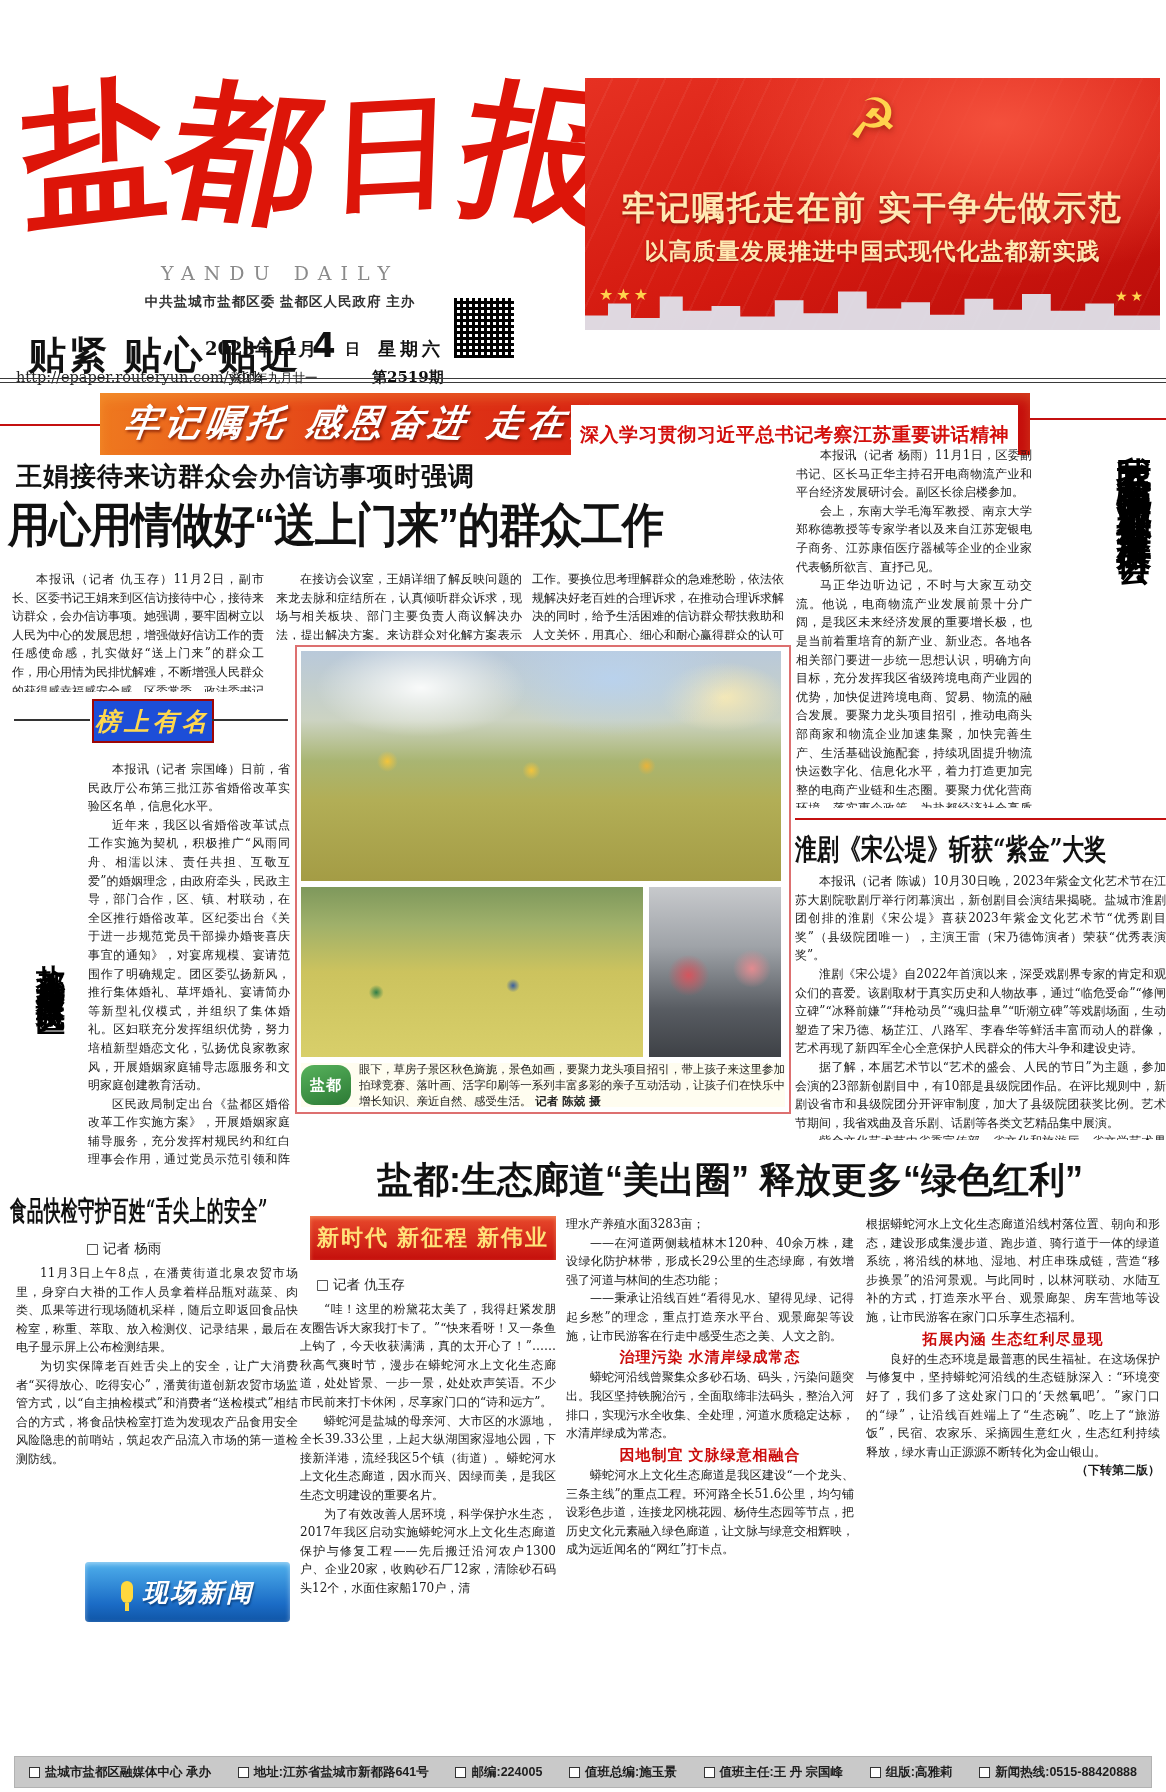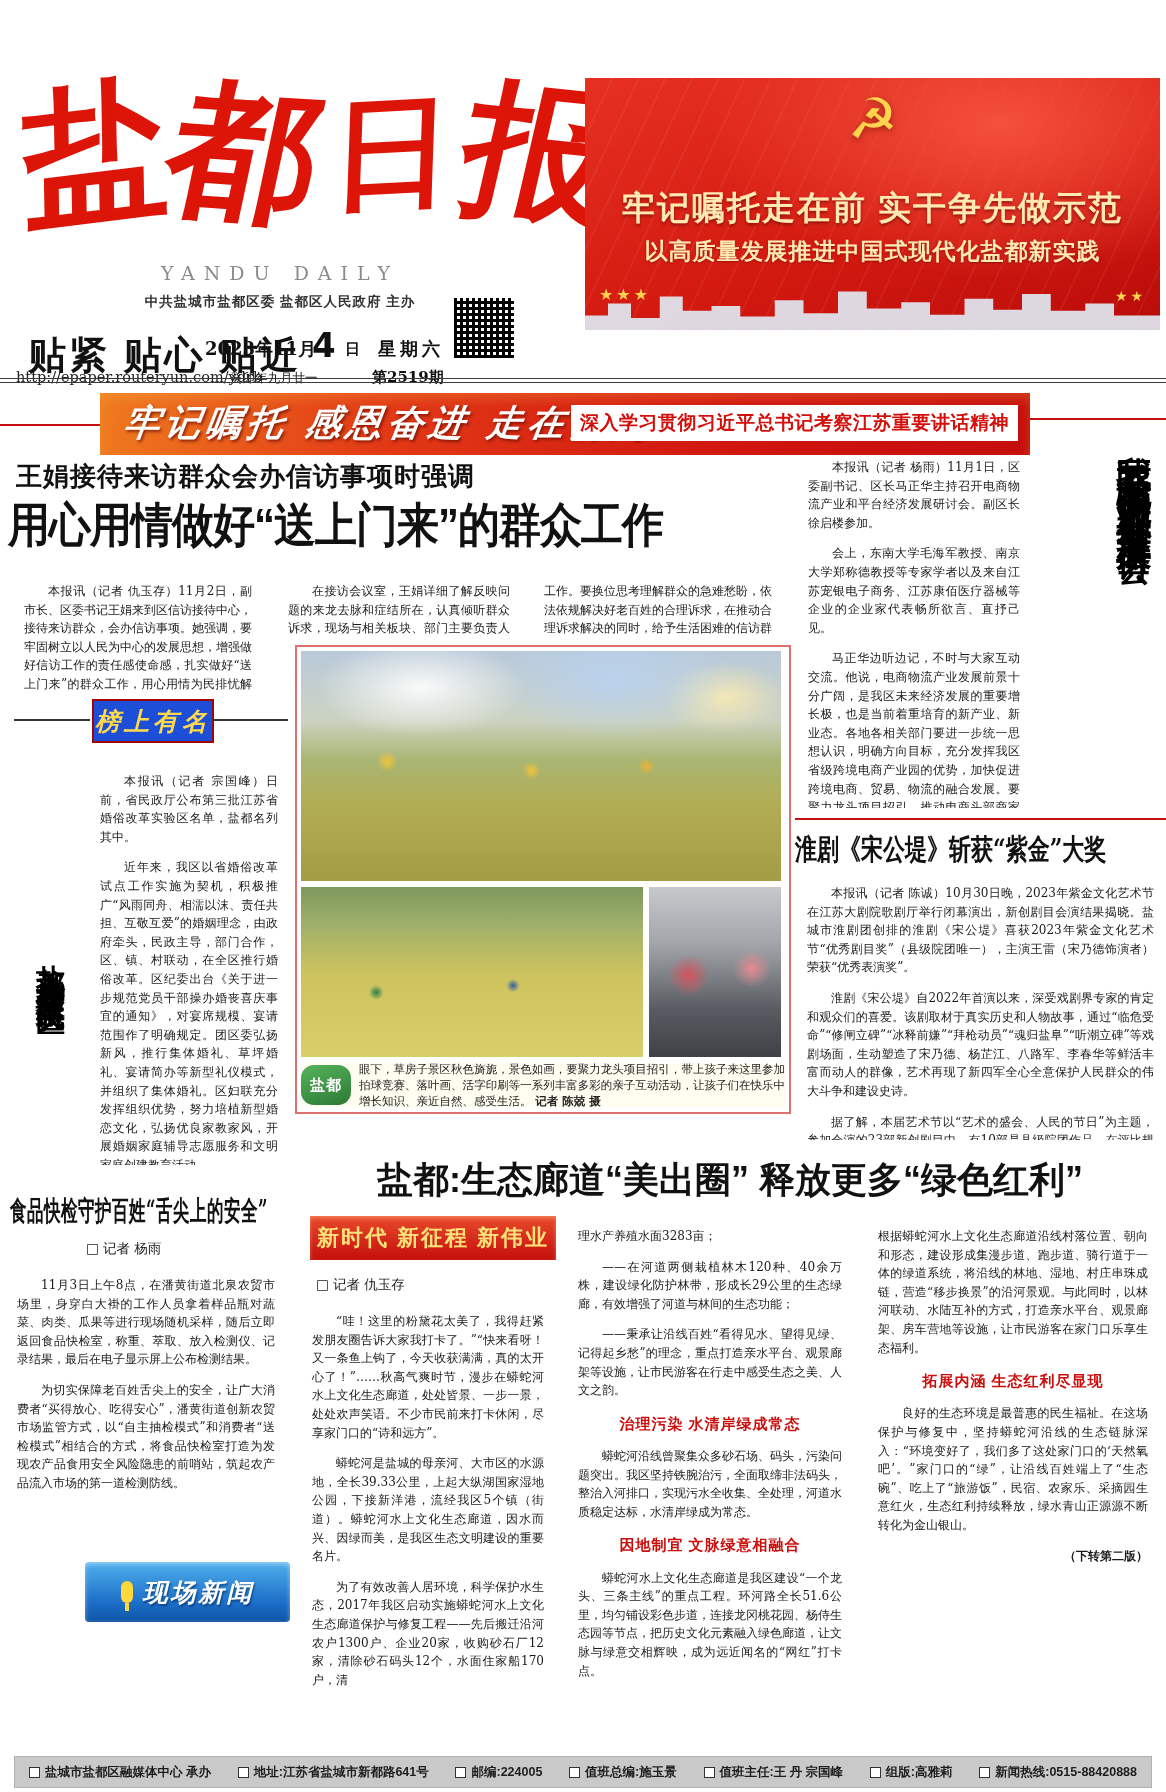--- a/index.html
+++ b/index.html
@@ -1,21 +1,21 @@
 <!DOCTYPE html>
 <html><head>
 <meta charset="utf-8">
 <style>
   html,body{margin:0;padding:0;background:#e8e8e8;}
   .page{position:relative;width:1166px;height:1792px;background:#fff;margin:0 auto;
         font-family:"Liberation Sans","DejaVu Sans",sans-serif;overflow:hidden;color:#111;}
   .abs{position:absolute;}
   .txt{font-size:12px;line-height:1.55;text-align:justify;color:#1a1a1a;overflow:hidden;
        font-family:"DejaVu Serif","Liberation Serif",serif;}
-  .txt p{margin:12px;text-indent:2em;}
+  .txt p{margin:0;text-indent:2em;}
 
   
   .mast-title{left:22px;top:42px;width:530px;height:220px;display:flex;align-items:center;justify-content:space-between;}
   .mast-title span{font-family:"DejaVu Serif",serif;font-weight:bold;font-size:148px;color:#dd1509;display:inline-block;line-height:1;}
   .mc0{transform:rotate(-7deg) skewX(-6deg);}
   .mc1{transform:rotate(4deg) skewX(-8deg);}
   .mc2{transform:rotate(-3deg) skewX(-5deg) scale(.82);}
   .mc3{transform:rotate(6deg) skewX(-7deg);}
   .mast-en{left:120px;top:262px;width:320px;text-align:center;font-family:"DejaVu Serif",serif;
            font-size:19px;letter-spacing:9px;color:#8a8a8a;}
@@ -52,21 +52,21 @@
   .double-rule{left:0;top:378px;width:1166px;height:3px;border-top:1.5px solid #3a3a3a;border-bottom:1.5px solid #3a3a3a;}
 
   
   .strip{left:100px;top:393px;width:930px;height:62px;
          background:linear-gradient(95deg,#ef7a1f 0%,#e23a16 30%,#d01410 70%,#c50e0c 100%);
          box-shadow:inset 0 6px 12px rgba(255,200,80,.25);}
   .strip-callig{position:absolute;left:24px;top:6px;font-family:"DejaVu Serif",serif;font-weight:bold;
          font-style:italic;font-size:36px;color:#fff;letter-spacing:5px;transform:skewX(-8deg);
          text-shadow:2px 2px 3px rgba(110,15,0,.75);}
   .strip-box{position:absolute;right:12px;top:12px;background:#fff;color:#d30f0c;font-weight:bold;
-         font-size:19px;padding:5px 9px;letter-spacing:.5px;}
+         font-size:19px;padding:17px 9px;letter-spacing:.5px;}
   .redline-l{left:0;top:424px;width:100px;height:2px;background:#c41010;}
   .redline-r{left:1030px;top:418px;width:136px;height:2px;background:#c41010;}
 
   
   .kicker{left:16px;top:459px;font-size:26px;font-weight:900;letter-spacing:1px;}
   .headline1{left:8px;top:494px;width:784px;font-size:42px;font-weight:900;letter-spacing:-1px;
              transform:scaleY(1.12);transform-origin:top left;white-space:nowrap;}
   .mcol1{left:12px;top:570px;width:252px;height:122px;}
   .mcol2{left:276px;top:570px;width:246px;height:70px;}
   .mcol3{left:532px;top:570px;width:252px;height:70px;}
@@ -86,21 +86,21 @@
   .bang{left:92px;top:699px;width:118px;height:40px;background:#1d4ed8;border:2px solid #9e0606;
         color:#ffd84d;font-weight:bold;font-style:italic;font-size:25px;letter-spacing:4px;
         display:flex;align-items:center;justify-content:center;font-family:"DejaVu Serif",serif;}
   .mar-vh{left:18px;top:762px;width:62px;height:405px;font-size:29px;letter-spacing:4px;line-height:2.05;text-align:center;}
   .mar-txt{left:88px;top:760px;width:202px;height:405px;}
 
   
   .food-head{left:10px;top:1194px;width:282px;font-family:"DejaVu Serif",serif;font-weight:bold;font-size:16.5px;
              transform:scaleY(1.65);transform-origin:top left;white-space:nowrap;letter-spacing:.5px;}
   .food-by{left:86px;top:1240px;font-size:13.5px;font-family:"DejaVu Serif",serif;color:#222;}
-  .food-txt{left:5px;top:1264px;width:282px;height:294px;}
+  .food-txt{left:16px;top:1264px;width:282px;height:294px;}
   .scene-box{left:85px;top:1562px;width:205px;height:60px;border-radius:4px;
              background:linear-gradient(180deg,#4fb0ec 0%,#1b6cc6 70%,#0f55a6 100%);
              display:flex;align-items:center;justify-content:center;gap:10px;
              box-shadow:inset 0 2px 5px rgba(255,255,255,.45);}
   .scene-box .label{color:#fff;font-weight:900;font-size:25px;letter-spacing:3px;font-style:italic;
              text-shadow:1px 2px 2px rgba(0,40,90,.6);}
   .mic{width:12px;height:22px;background:#ffd83d;border-radius:6px;position:relative;}
   .mic:after{content:"";position:absolute;left:4px;top:22px;width:4px;height:8px;background:#ffd83d;}
 
   
@@ -207,21 +207,21 @@
     <p>本报讯（记者 杨雨）11月1日，区委副书记、区长马正华主持召开电商物流产业和平台经济发展研讨会。副区长徐启楼参加。</p>
     <p>会上，东南大学毛海军教授、南京大学郑称德教授等专家学者以及来自江苏宠银电子商务、江苏康佰医疗器械等企业的企业家代表畅所欲言、直抒己见。</p>
     <p>马正华边听边记，不时与大家互动交流。他说，电商物流产业发展前景十分广阔，是我区未来经济发展的重要增长极，也是当前着重培育的新产业、新业态。各地各相关部门要进一步统一思想认识，明确方向目标，充分发挥我区省级跨境电商产业园的优势，加快促进跨境电商、贸易、物流的融合发展。要聚力龙头项目招引，推动电商头部商家和物流企业加速集聚，加快完善生产、生活基础设施配套，持续巩固提升物流快运数字化、信息化水平，着力打造更加完整的电商产业链和生态圈。要聚力优化营商环境，落实惠企政策，为盐都经济社会高质量发展注入强劲动能。</p>
   </div>
 
   <div class="abs bang-line-l"></div>
   <div class="abs bang">榜上有名</div>
   <div class="abs bang-line-r"></div>
   <div class="abs vhead mar-vh">盐都入选省婚俗改革试验区</div>
   <div class="abs txt mar-txt">
-    <p>本报讯（记者 宗国峰）日前，省民政厅公布第三批江苏省婚俗改革实验区名单，盐都名列其中。</p>
+    <p>本报讯（记者 宗国峰）日前，省民政厅公布第三批江苏省婚俗改革实验区名单，信息化水平。</p>
     <p>近年来，我区以省婚俗改革试点工作实施为契机，积极推广“风雨同舟、相濡以沫、责任共担、互敬互爱”的婚姻理念，由政府牵头，民政主导，部门合作，区、镇、村联动，在全区推行婚俗改革。区纪委出台《关于进一步规范党员干部操办婚丧喜庆事宜的通知》，对宴席规模、宴请范围作了明确规定。团区委弘扬新风，推行集体婚礼、草坪婚礼、宴请简办等新型礼仪模式，并组织了集体婚礼。区妇联充分发挥组织优势，努力培植新型婚恋文化，弘扬优良家教家风，开展婚姻家庭辅导志愿服务和文明家庭创建教育活动。</p>
     <p>区民政局制定出台《盐都区婚俗改革工作实施方案》，开展婚姻家庭辅导服务，充分发挥村规民约和红白理事会作用，通过党员示范引领和阵地建设推进婚俗改革。在尚庄镇塘桥村举办“婚俗改革树新风、移风易俗‘都·幸福’”文艺演出，宣传天价彩礼、铺张浪费对家庭和社会的危害，提倡脚踏实地、团结拼搏、孝老教幼的家风家训。</p>
 
   </div>
 
   <div class="abs food-head">食品快检守护百姓“舌尖上的安全”</div>
   <div class="abs food-by">□ 记者 杨雨</div>
   <div class="abs txt food-txt">
     <p>11月3日上午8点，在潘黄街道北泉农贸市场里，身穿白大褂的工作人员拿着样品瓶对蔬菜、肉类、瓜果等进行现场随机采样，随后立即返回食品快检室，称重、萃取、放入检测仪、记录结果，最后在电子显示屏上公布检测结果。</p>
     <p>为切实保障老百姓舌尖上的安全，让广大消费者“买得放心、吃得安心”，潘黄街道创新农贸市场监管方式，以“自主抽检模式”和消费者“送检模式”相结合的方式，将食品快检室打造为发现农产品食用安全风险隐患的前哨站，筑起农产品流入市场的第一道检测防线。</p>

